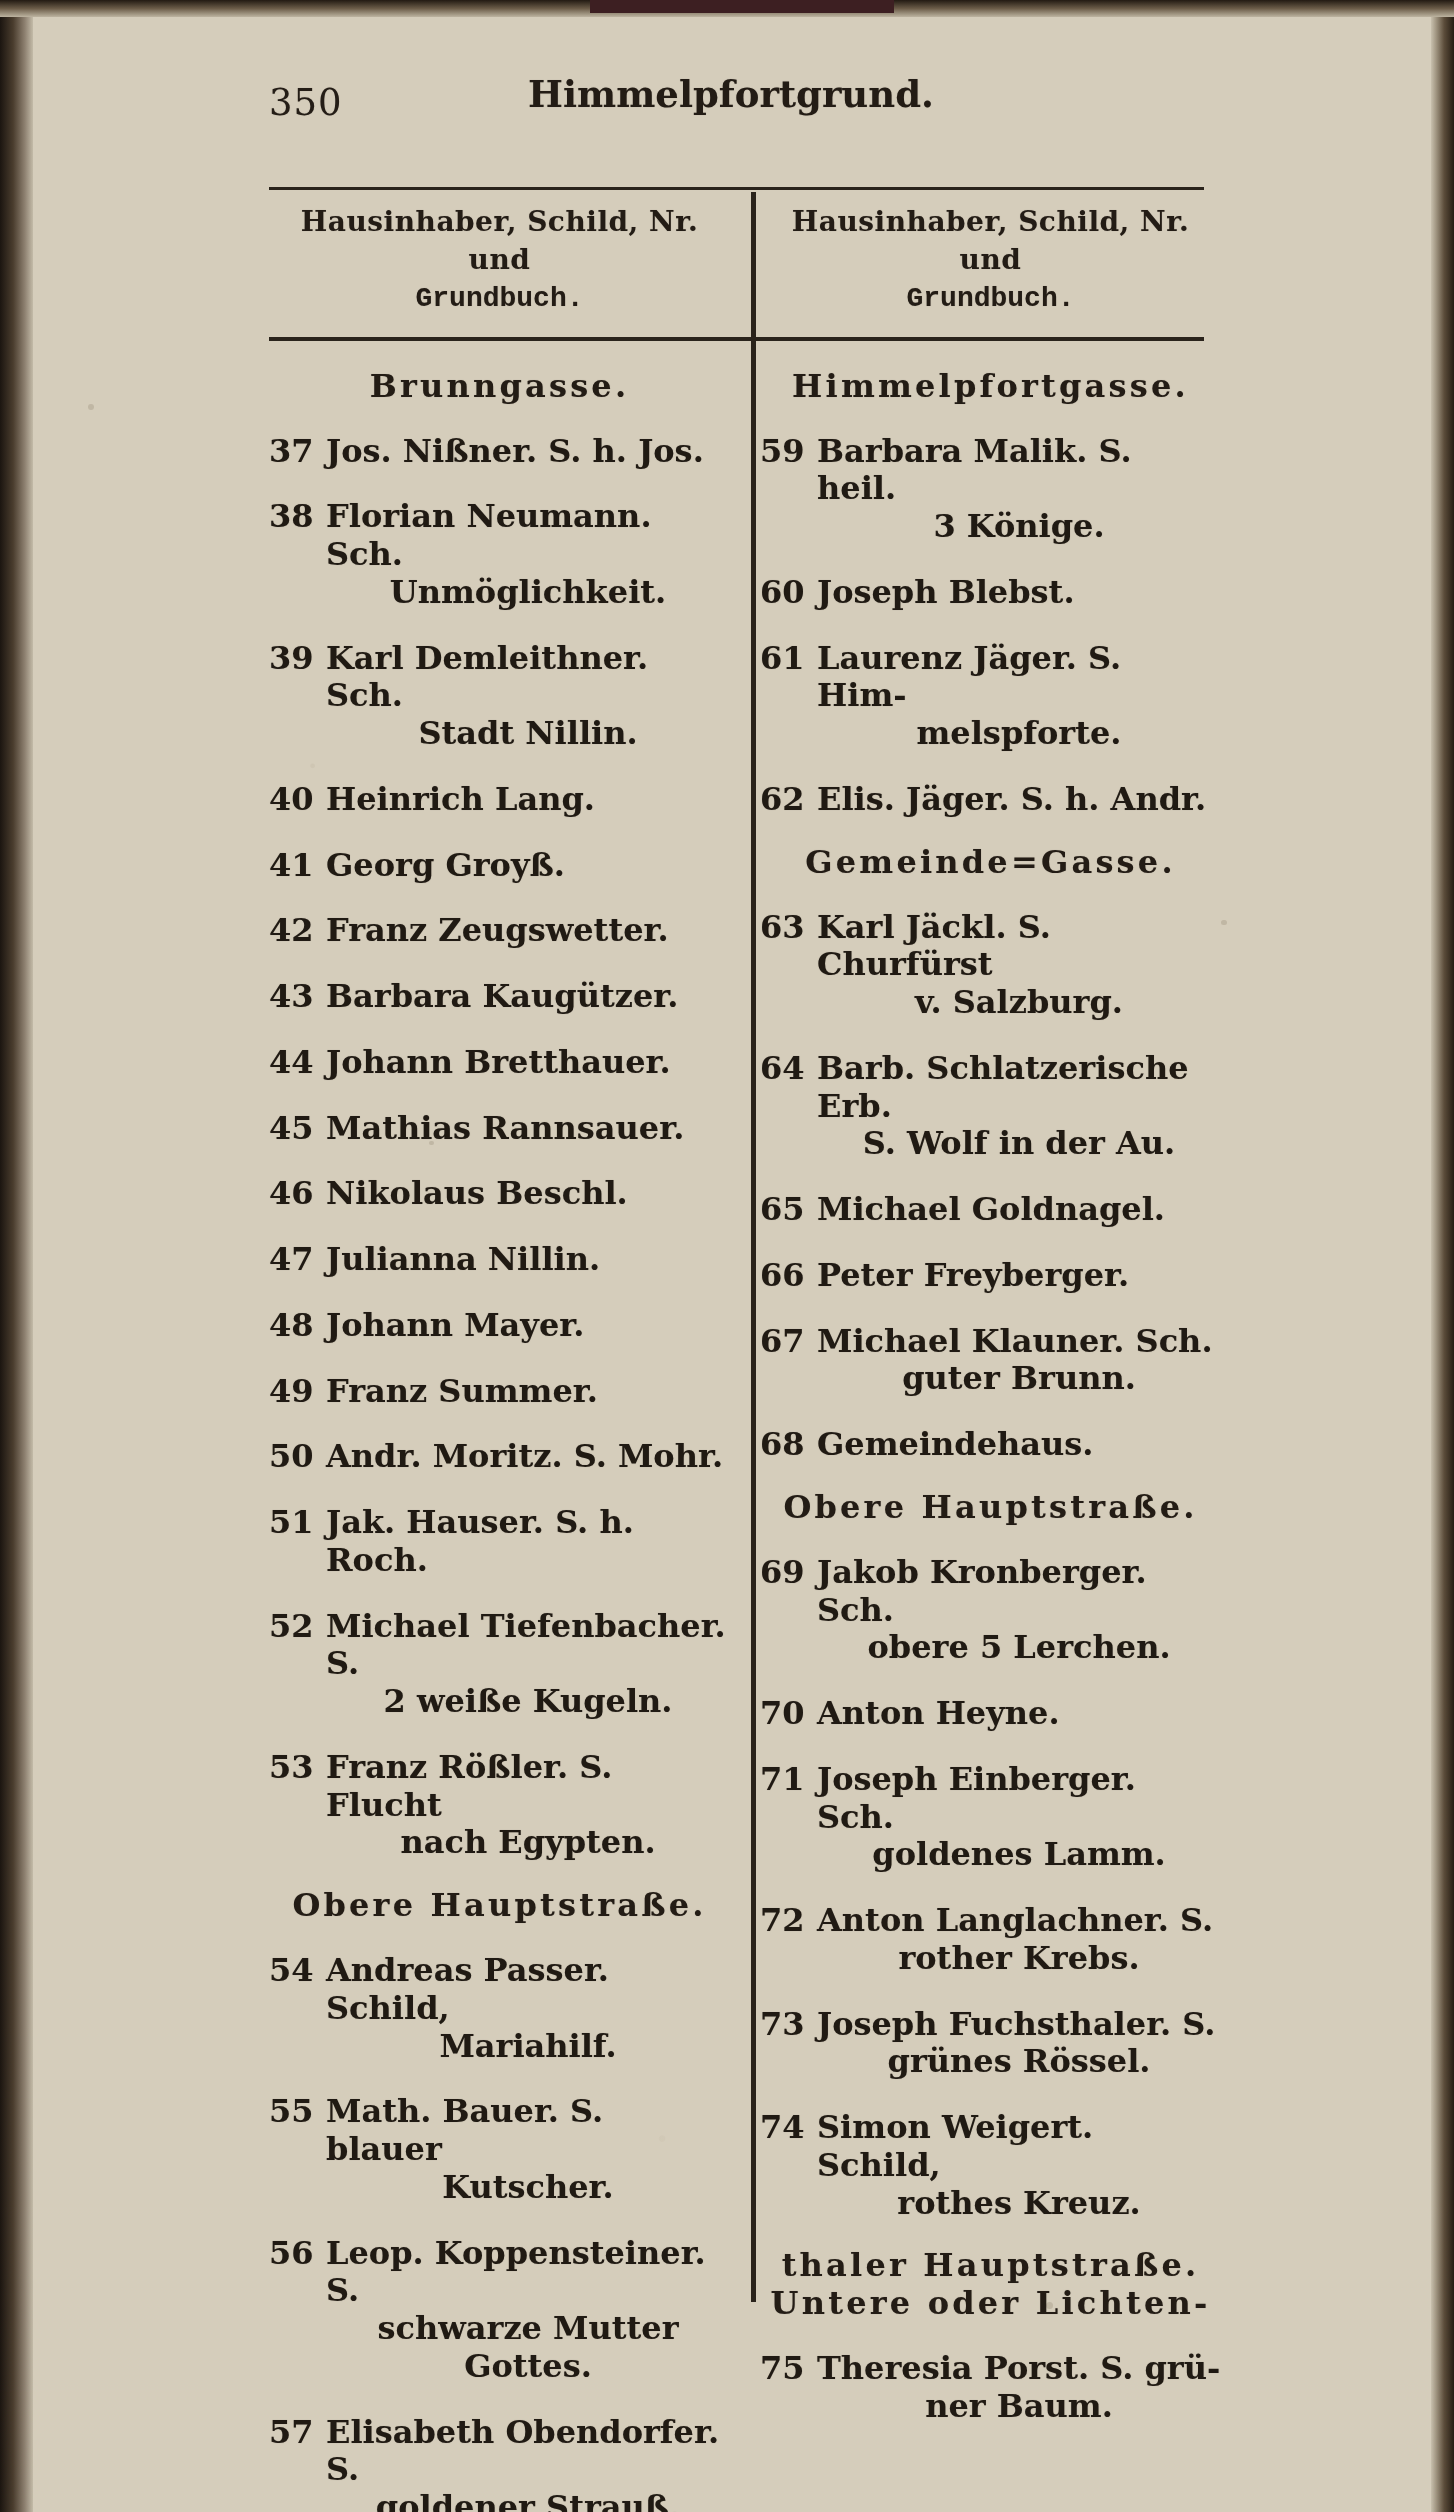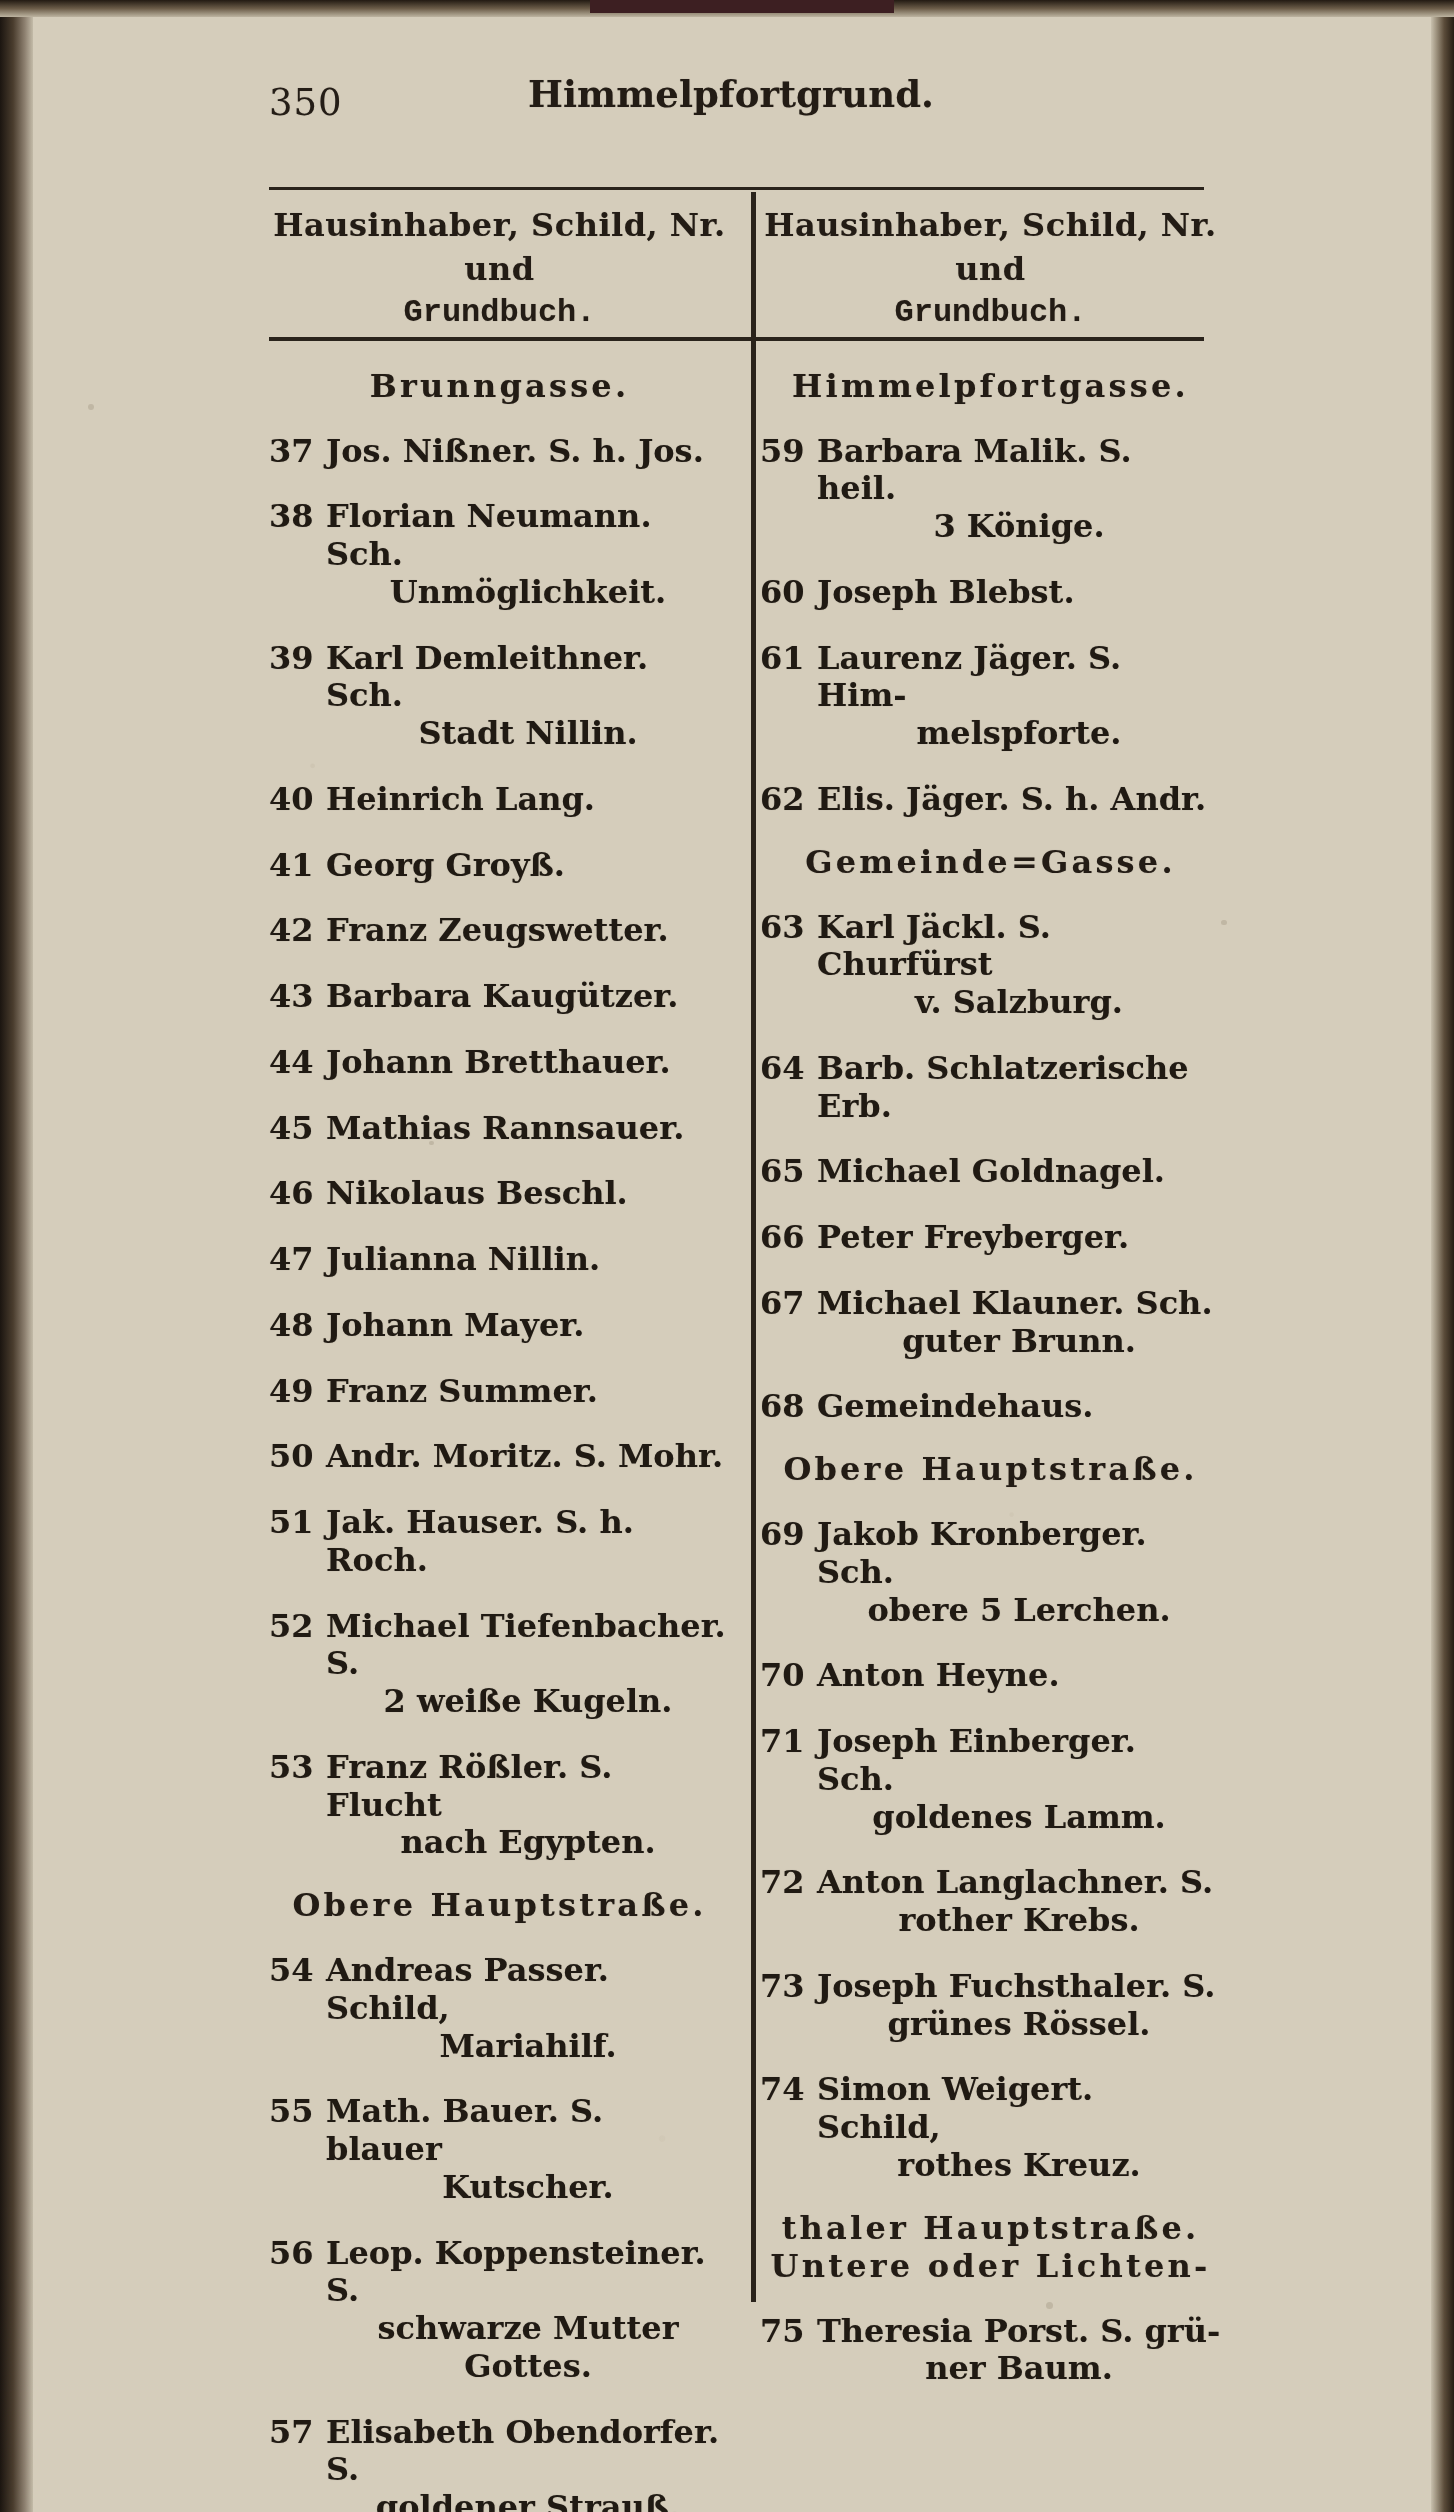--- a/index.html
+++ b/index.html
@@ -55,21 +55,21 @@
     letter-spacing:0px;
   }
 
   
   .rule-top { position:absolute; left:31px; top:115px; width:935px; height:3.7px; background:#2a231b; }
   .rule-mid { position:absolute; left:31px; top:265px; width:935px; height:4.6px; background:#2a231b; }
   .vdiv { position:absolute; left:513px; top:120px; width:4.6px; height:2110px; background:#2a231b; }
 
   
   .theads { position:absolute; left:31px; top:131px; width:935px; height:129px; }
-  .thcell { position:absolute; width:461px; text-align:center; font-size:32px; line-height:1.38; color:#231c15; font-weight:bold; }
+  .thcell { position:absolute; width:461px; text-align:center; font-size:28px; line-height:1.38; color:#231c15; font-weight:bold; }
   .thcell.l { left:0; }
   .thcell.r { left:491px; }
   .thcell .l1 { display:block; letter-spacing:0.5px;}
   .thcell .l2 { display:block;font-family:Liberation Mono, monospace; }
 
   
   .cols { position:absolute; left:31px; top:282px; width:935px; }
   .col { position:absolute; width:461px; }
   .col.left { left:0; }
   .col.right { left:491px; }
@@ -261,20 +261,21 @@
           </div>
           <div class="secthead tight">Gemeinde=Gasse.</div>
           <div class="entry">
             <span class="num">63</span>
             <span class="txt">Karl Jäckl. S. Churfürst</span>
             <span class="cont">v. Salzburg.</span>
           </div>
           <div class="entry">
             <span class="num">64</span>
             <span class="txt">Barb. Schlatzerische Erb.</span>
+            <span class="cont">S. Wolf in der Au.</span>
           </div>
           <div class="entry">
             <span class="num">65</span>
             <span class="txt">Michael Goldnagel.</span>
           </div>
           <div class="entry">
             <span class="num">66</span>
             <span class="txt">Peter Freyberger.</span>
           </div>
           <div class="entry">

